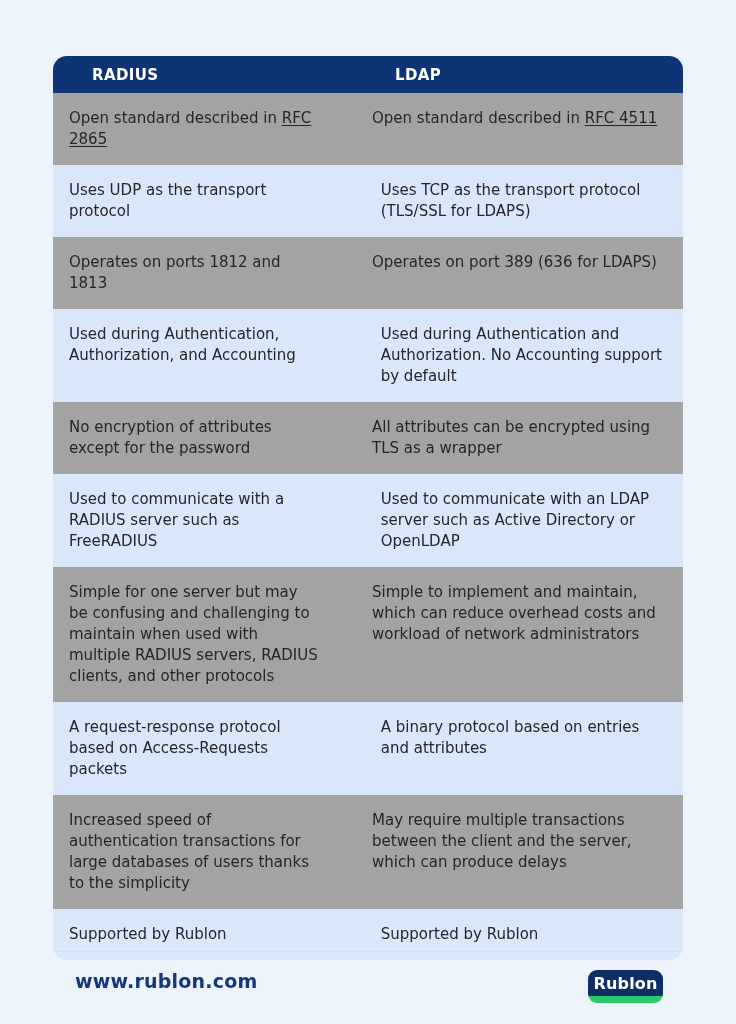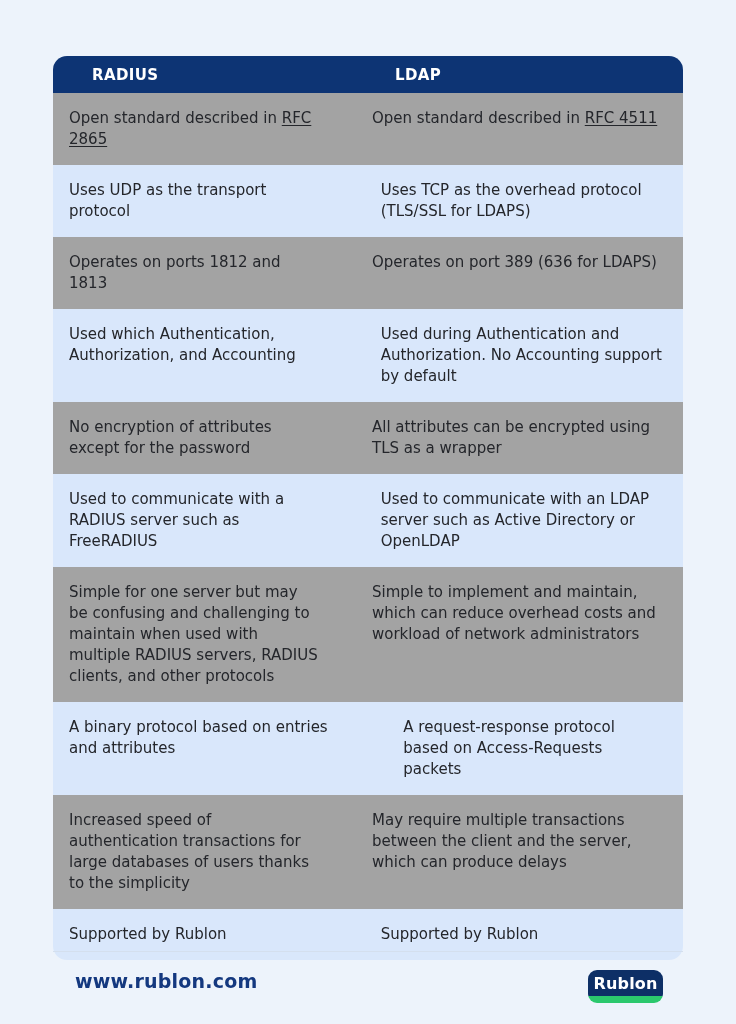--- a/index.html
+++ b/index.html
@@ -114,45 +114,45 @@
     <div class="th radius">RADIUS</div>
     <div class="th ldap">LDAP</div>
   </div>
   <div id="tbody">
       <div class="tr white">
         <div class="td radius"><span>Open standard described in </span><span class="link">RFC 2865</span></div>
         <div class="td ldap"><span>Open standard described in </span><span class="link">RFC 4511</span></div>
       </div>
       <div class="tr blue">
         <div class="td radius"><span>Uses UDP as the transport protocol</span></div>
-        <div class="td ldap"><span>Uses TCP as the overhead protocol (TLS/SSL for LDAPS)</span></div>
+        <div class="td ldap"><span>Uses TCP as the transport protocol (TLS/SSL for LDAPS)</span></div>
       </div>
       <div class="tr white">
         <div class="td radius"><span>Operates on ports 1812 and 1813</span></div>
         <div class="td ldap"><span>Operates on port 389 (636 for LDAPS)</span></div>
       </div>
       <div class="tr blue">
-        <div class="td radius"><span>Used which Authentication, Authorization, and Accounting</span></div>
+        <div class="td radius"><span>Used during Authentication, Authorization, and Accounting</span></div>
         <div class="td ldap"><span>Used during Authentication and Authorization. No Accounting support by default</span></div>
       </div>
       <div class="tr white">
         <div class="td radius"><span>No encryption of attributes except for the password</span></div>
         <div class="td ldap"><span>All attributes can be encrypted using TLS as a wrapper</span></div>
       </div>
       <div class="tr blue">
         <div class="td radius"><span>Used to communicate with a RADIUS server such as FreeRADIUS</span></div>
         <div class="td ldap"><span>Used to communicate with an LDAP server such as Active Directory or OpenLDAP</span></div>
       </div>
       <div class="tr white">
         <div class="td radius"><span>Simple for one server but may be confusing and challenging to maintain when used with multiple RADIUS servers, RADIUS clients, and other protocols</span></div>
         <div class="td ldap"><span>Simple to implement and maintain, which can reduce overhead costs and workload of network administrators</span></div>
       </div>
       <div class="tr blue">
+        <div class="td radius"><span>A request-response protocol based on Access-Requests packets</span></div>
         <div class="td ldap"><span>A binary protocol based on entries and attributes</span></div>
-        <div class="td radius"><span>A request-response protocol based on Access-Requests packets</span></div>
       </div>
       <div class="tr white">
         <div class="td radius"><span>Increased speed of authentication transactions for large databases of users thanks to the simplicity</span></div>
         <div class="td ldap"><span>May require multiple transactions between the client and the server, which can produce delays</span></div>
       </div>
       <div class="tr blue">
         <div class="td radius"><span>Supported by Rublon</span></div>
         <div class="td ldap"><span>Supported by Rublon</span></div>
       </div>
     </div>

